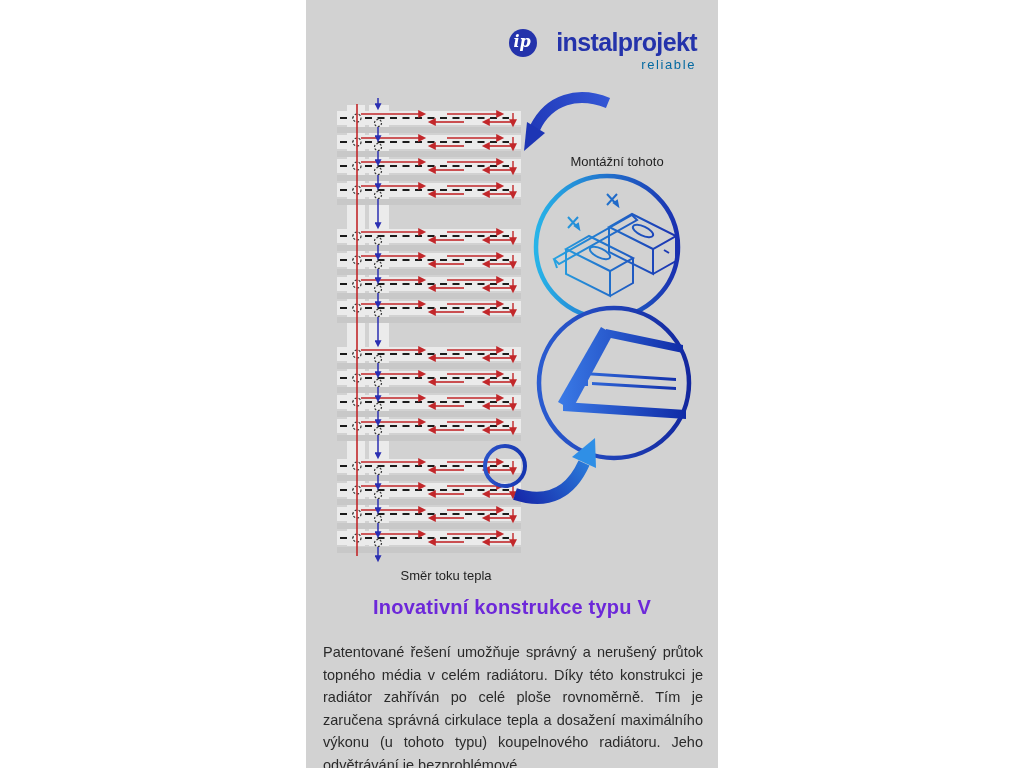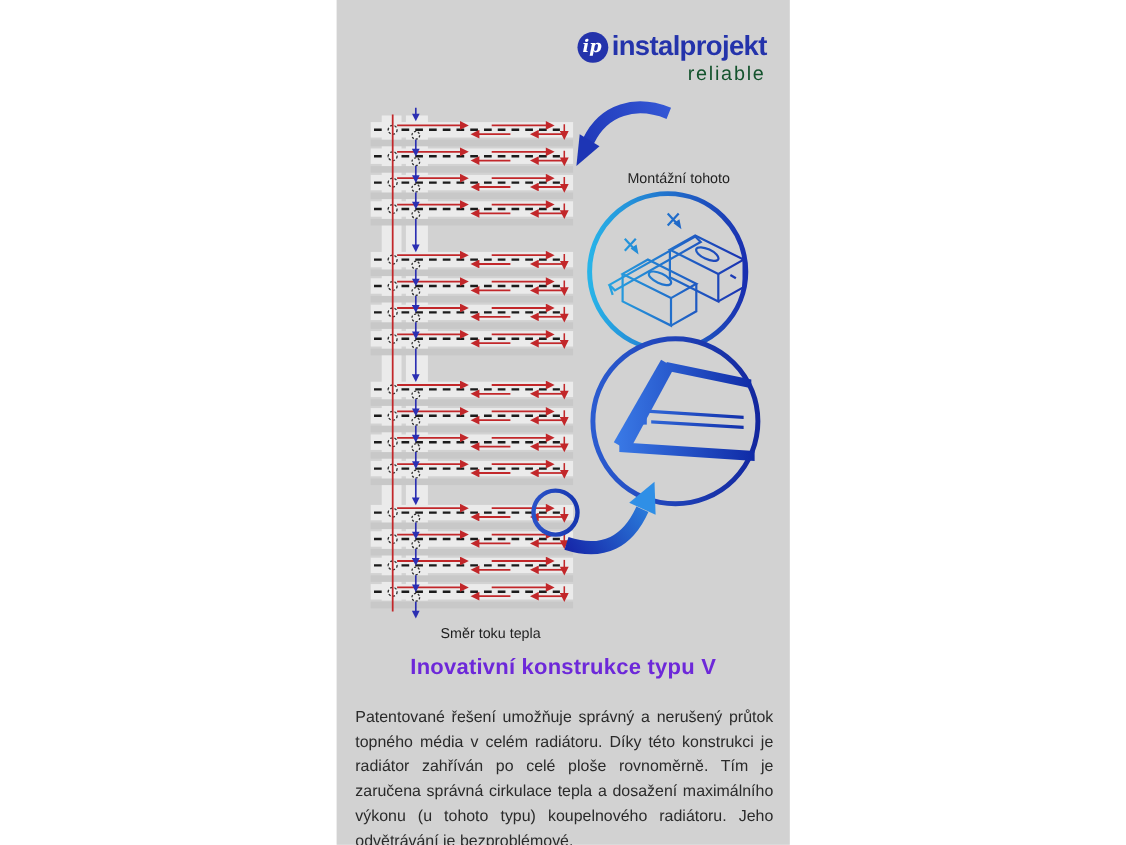--- a/index.html
+++ b/index.html
@@ -5,34 +5,34 @@
   html,body{margin:0;padding:0;}
   body{
     width:1024px;height:768px;background:#ffffff;overflow:hidden;
     font-family:"Liberation Sans",sans-serif;
   }
   .card{
     position:absolute;left:306px;top:0;width:412px;height:768px;
     background:#d2d2d2;
   }
   
-  .logo{position:absolute;top:28px;right:21px;display:flex;align-items:center;gap:3px;}
+  .logo{position:absolute;top:28px;right:21px;display:flex;align-items:center;gap:19px;}
   .monogram{
     width:28px;height:28px;border-radius:50%;background:#2433ab;
     display:flex;align-items:center;justify-content:center;
   }
   .monogram span{
     color:#ffffff;font-family:"DejaVu Serif",serif;font-style:italic;
     font-weight:bold;font-size:16px;line-height:1;transform:translate(-1px,-1px);
   }
   .wordmark{
     color:#2433ab;font-size:25px;font-weight:bold;letter-spacing:-0.6px;
   }
   .tagline{
-    position:absolute;top:57px;right:22px;color:#14532d;font-size:18px;
+    position:absolute;top:57px;right:22px;color:#0369a1;font-size:13px;
     letter-spacing:1.6px;
   }
   
   .diagram{position:absolute;left:0;top:90px;}
   
   .lbl{position:absolute;color:#1f1f1f;font-size:13px;white-space:nowrap;}
   .lbl-bracket{left:311px;top:154px;transform:translateX(-50%);}
   .lbl-flow{left:140px;top:568px;transform:translateX(-50%);text-align:center;}
   
   h1{

